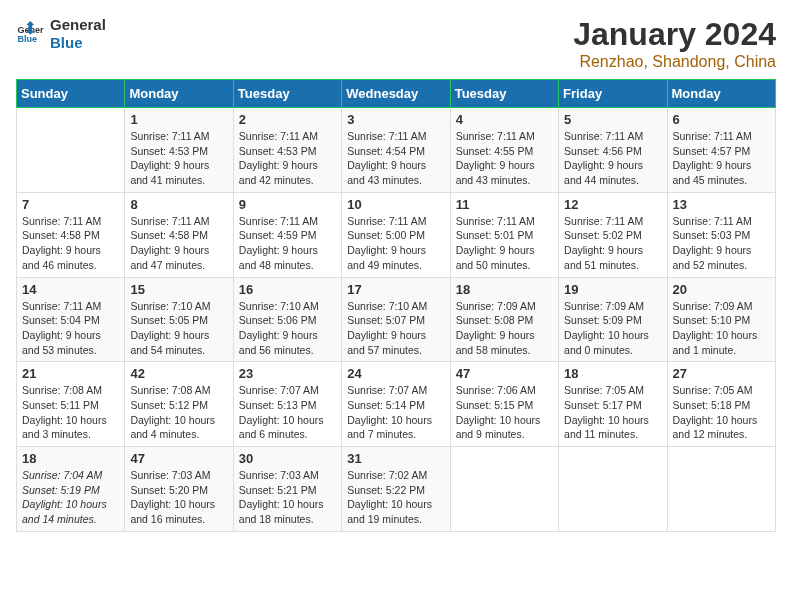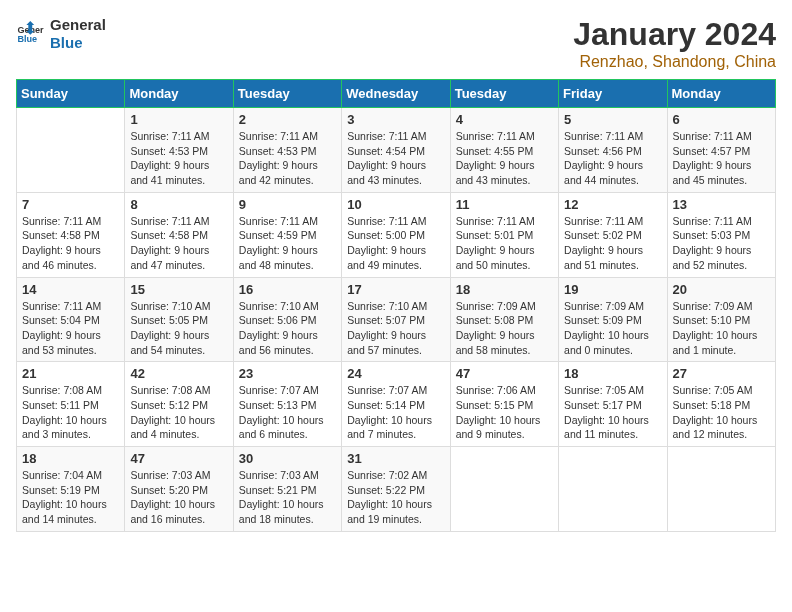--- a/index.html
+++ b/index.html
@@ -309,21 +309,21 @@
           <span class="day-num">27</span>
           <div class="day-info" style="white-space: pre-line;">Sunrise: 7:05 AM
 Sunset: 5:18 PM
 Daylight: 10 hours
 and 12 minutes.</div>
         </td>
       </tr>
       <tr>
         <td>
           <span class="day-num">18</span>
-          <div class="day-info" style="white-space: pre-line;">Sunrise: 7:04 AM
+          <div class="day-info" style="white-space: pre-line; font-style: italic;">Sunrise: 7:04 AM
 Sunset: 5:19 PM
 Daylight: 10 hours
 and 14 minutes.</div>
         </td>
         <td>
           <span class="day-num">47</span>
           <div class="day-info" style="white-space: pre-line;">Sunrise: 7:03 AM
 Sunset: 5:20 PM
 Daylight: 10 hours
 and 16 minutes.</div>

